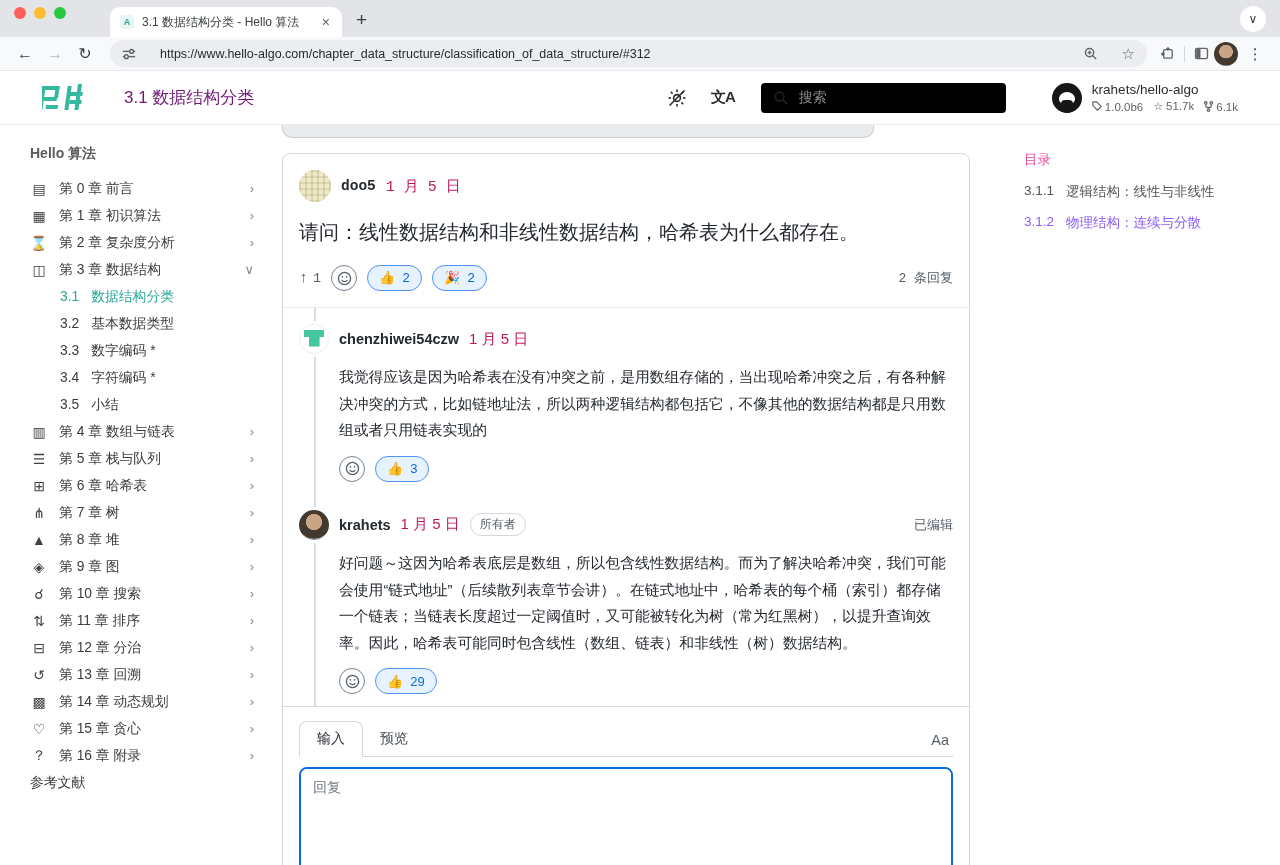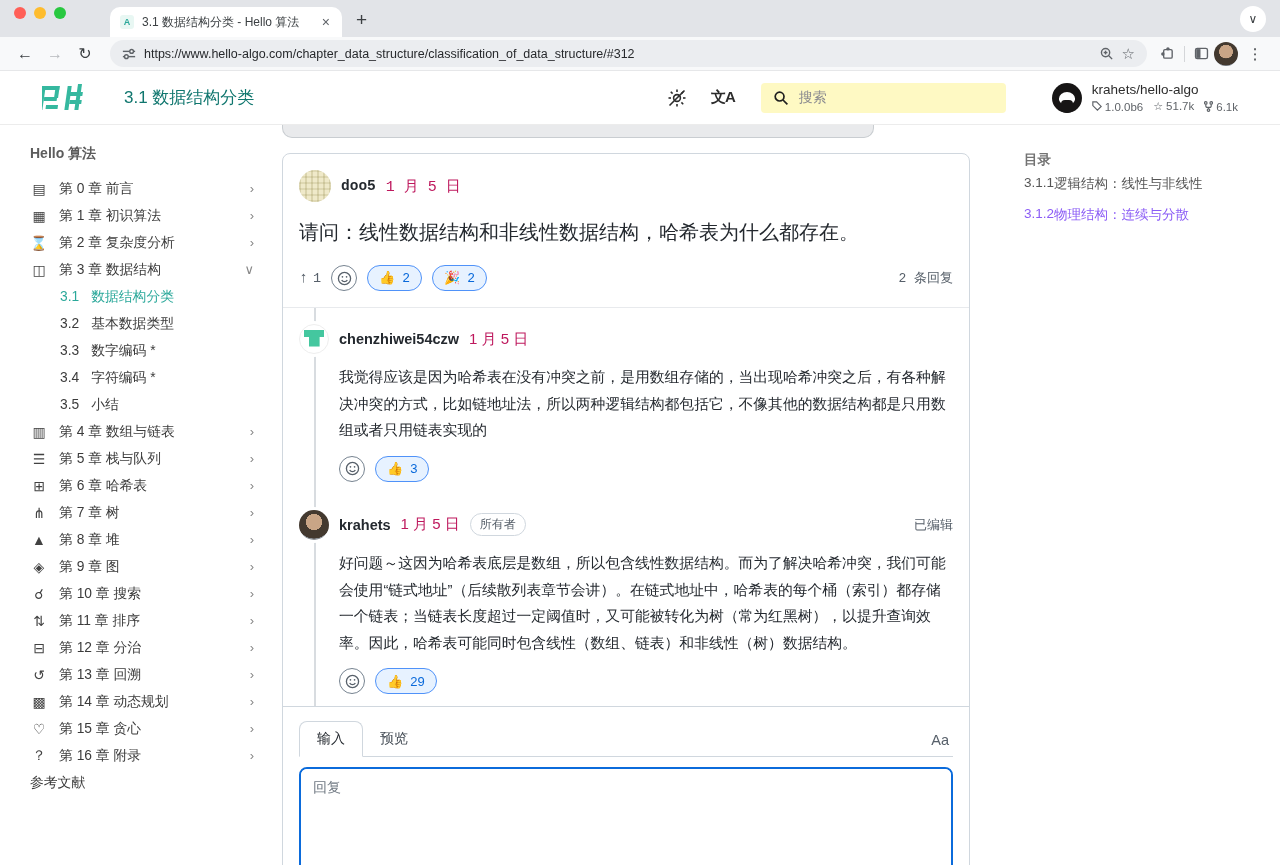--- a/index.html
+++ b/index.html
@@ -19,35 +19,35 @@
   .tab-close { font-size:14px; color:#5f6368; padding:0 2px; }
   .newtab { font-size:19px; color:#3c4043; margin:0 0 6px 14px; }
   .strip-chevron { margin-left:auto; margin-bottom:5px; width:26px; height:26px; border-radius:50%; background:#fff;
                    display:flex; align-items:center; justify-content:center; color:#3c4043; font-size:12px; }
 
   .toolbar { height:34px; background:#f8f9fa; display:flex; align-items:center; padding:0 12px; gap:4px;
              border-bottom:1px solid #e6e7e9; }
   .navbtn { width:26px; height:26px; display:flex; align-items:center; justify-content:center; font-size:16px; color:#3c4043; }
   .navbtn.disabled { color:#b6b9bd; }
   .urlbar { flex:1; height:27px; background:#ebedf0; border-radius:14px; margin:0 8px; display:flex; align-items:center;
-            gap:8px; padding:0 12px; font-size:12.5px; color:#27292c; }
+            gap:24px; padding:0 12px; font-size:12.5px; color:#27292c; }
   .urlbar .url { flex:1; white-space:nowrap; overflow:hidden; }
   .tool-icon { display:flex; align-items:center; justify-content:center; color:#5f6368; }
   .divider-v { width:1px; height:16px; background:#d4d6d9; margin:0 4px; }
   .chrome-avatar { width:24px; height:24px; border-radius:50%;
       background:radial-gradient(circle at 50% 40%, #c9a586 36%, #43392f 37% 72%, #6d7177 73%); }
 
   
   .site-header { height:54px; display:flex; align-items:center; padding:0 42px; border-bottom:1px solid #ececec; background:#fff; }
   .logo { color:#35b89f; flex:none; }
-  .page-title { font-size:17px; color:#0f766e; margin-left:26px; }
+  .page-title { font-size:17px; color:#701a75; margin-left:26px; }
   .hdr-spacer { flex:1; }
   .hdr-icon { margin:0 12px; color:#2c2c2c; display:flex; align-items:center; }
   .translate { font-size:15px; font-weight:bold; color:#2c2c2c; letter-spacing:-1px; }
-  .searchbox { width:245px; height:30px; background:#fef9c3; border-radius:4px; display:flex; align-items:center;
+  .searchbox { width:245px; height:30px; background:#000000; border-radius:4px; display:flex; align-items:center;
                gap:10px; padding:0 12px; margin-left:14px; }
   .searchbox .ph { color:#8b8b90; font-size:14px; }
   .repo { display:flex; align-items:center; gap:10px; margin-left:46px; }
   .octocat { width:30px; height:30px; border-radius:50%; background:#171515; position:relative; overflow:hidden; }
   .octocat::after { content:""; position:absolute; left:7px; top:9px; width:16px; height:13px; background:#fff;
                     border-radius:50% 50% 45% 45%; }
   .octocat::before { content:""; position:absolute; left:9px; top:17px; width:12px; height:13px; background:#171515; z-index:1;
                      border-radius:4px; }
   .repo-name { font-size:13.5px; color:#2c2c2c; }
   .repo-meta { display:flex; gap:10px; margin-top:3px; font-size:11.5px; color:#5f6368; align-items:center; }
@@ -107,22 +107,22 @@
   .tab-write { padding:8px 17px; background:#fff; border:1px solid #d0d7de; border-bottom:1px solid #fff;
                border-radius:8px 8px 0 0; margin-bottom:-1px; font-size:14px; color:#24292f; }
   .tab-preview { padding:8px 17px; font-size:14px; color:#424a53; }
   .format-aa { margin-left:auto; color:#57606a; font-size:14.5px; padding:0 4px 8px 0; }
   .editor-box { margin-top:10px; border:2px solid #0b6bdb; border-radius:8px; overflow:hidden; }
   .editor-box textarea { display:block; width:100%; height:112px; border:none; outline:none; resize:none;
         padding:10px 12px; font-size:14px; font-family:"Liberation Sans", sans-serif; color:#24292f; }
   .editor-box textarea::placeholder { color:#6e7781; }
 
   .toc { flex:1; padding:26px 10px 0 52px; font-size:13.5px; }
-  .toc-title { font-weight:bold; color:#737373; margin-bottom:6px; }
-  .toc-item { display:flex; margin-bottom:13px; color:#555; cursor:pointer; }
+  .toc-title { font-weight:normal; color:#ec4899; margin-bottom:14px; }
+  .toc-item { display:flex; gap:12px; margin-bottom:13px; color:#555; cursor:pointer; }
   .toc-item.active { color:#8b5cf6; }
   svg { display:block; }
 </style>
 </head>
 <body>
 
 <div class="tabstrip">
   <div class="traffic">
     <span class="dot r"></span>
     <span class="dot y"></span>

